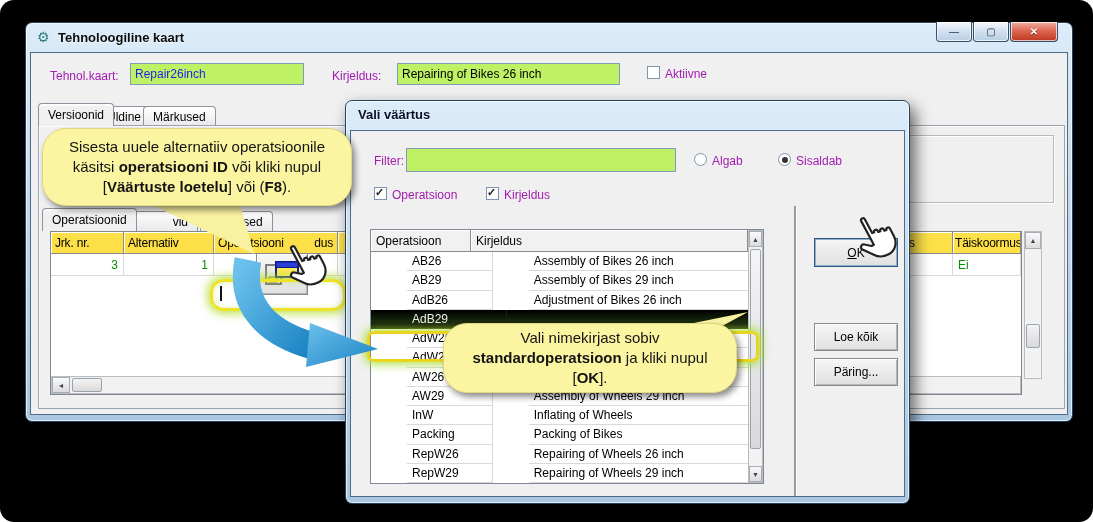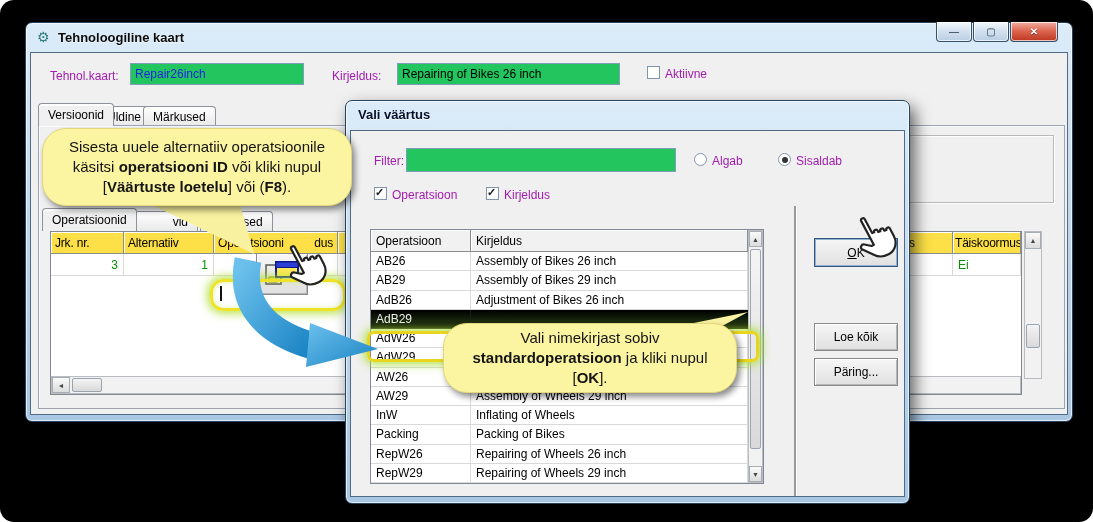--- a/index.html
+++ b/index.html
@@ -15,21 +15,21 @@
   .winbtns{position:absolute;top:-1px;right:14px;display:flex;gap:1px;}
   .wbtn{height:19px;border:1px solid #35506b;border-top:none;border-radius:0 0 4px 4px;
     display:flex;align-items:center;justify-content:center;font-size:10px;color:#16304a;
     background:linear-gradient(180deg,#f6fafd 0%,#d4e1ef 45%,#b9cfe4 100%);box-shadow:inset 0 0 0 1px rgba(255,255,255,.7);}
   .wbtn.min{width:34px}.wbtn.max{width:34px}
   .wbtn.close{width:46px;color:#fff;font-weight:700;text-shadow:0 1px 1px rgba(0,0,0,.5);
     background:linear-gradient(180deg,#f0b0a4 0%,#de6853 45%,#bd3620 100%);}
 
   
   .lbl{position:absolute;font-size:12px;color:#a21caf;white-space:nowrap;}
-  .inp{position:absolute;background:#22c55e;border:1px solid #7f9db9;font:12px "Liberation Sans",sans-serif;padding:2px 4px;box-sizing:border-box;}
+  .inp{position:absolute;background:#bef264;border:1px solid #7f9db9;font:12px "Liberation Sans",sans-serif;padding:2px 4px;box-sizing:border-box;}
   .cb{position:absolute;width:13px;height:13px;background:#fff;border:1px solid #8095ab;box-sizing:border-box;}
   .cb.checked::after{content:"✓";position:absolute;left:0px;top:-2px;font-size:11px;font-weight:700;color:#222;}
   .radio{position:absolute;width:13px;height:13px;border-radius:50%;background:#fff;border:1px solid #8095ab;box-sizing:border-box;}
   .radio.on::after{content:"";position:absolute;left:2.5px;top:2.5px;width:6px;height:6px;border-radius:50%;background:#333;}
 
   .tab{position:absolute;height:20px;padding:0 9px;display:flex;align-items:center;font-size:12px;
     background:linear-gradient(#ffffff,#e9e9e9);border:1px solid #8d929c;border-bottom:none;border-radius:4px 4px 0 0;box-sizing:border-box;}
   .tab.active{height:23px;background:#f0f0f0;z-index:3;box-shadow:inset 0 2px 0 #fdfdfd;}
   .tabpage{position:absolute;background:#f0f0f0;border:1px solid #9aa5b1;box-shadow:inset 1px 1px 0 #fbfbfb;}
 
@@ -55,21 +55,21 @@
   .green{color:#089000;}
   .num{justify-content:flex-end;}
 
   
   .listbox{position:absolute;background:#fff;border:1px solid #808995;box-sizing:border-box;}
   .lhead{display:flex;height:22px;background:#f1f1f1;}
   .lhc{box-sizing:border-box;border-right:1px solid #8c8c8c;border-bottom:1px solid #8c8c8c;box-shadow:inset 1px 1px 0 #fff;
     display:flex;align-items:center;padding:0 5px;font-size:12px;}
   .lrow{display:flex;height:19.25px;}
   .lrow .lc1,.lrow .lc2{box-sizing:border-box;border-right:1px solid #d9d9d9;border-bottom:1px solid #d9d9d9;
-    display:flex;align-items:center;padding:0 5px;font-size:12px;white-space:nowrap;overflow:hidden;}
+    display:flex;align-items:center;padding:0 5px;font-size:12px;white-space:nowrap;overflow:hidden;margin-left:36px;}
   .lc1{width:100px;}.lc2{width:277px;}
   .lrow.sel{background:linear-gradient(180deg,#000 0%,#15240c 55%,#000 100%);color:#efefef;}
   .lrow.sel .lc1,.lrow.sel .lc2{border-color:#1c1c1c;}
 
   
   .callout{position:absolute;background:#fbf4a1;border:1px solid #e3d77d;border-radius:24px;
     box-shadow:3px 4px 6px rgba(0,0,0,.45);color:#141414;font-size:15px;line-height:1.35;
     display:flex;align-items:center;justify-content:center;text-align:center;padding:6px 10px;box-sizing:border-box;}
   .callout b{font-weight:700;}
   .cellglow{position:absolute;border:3px solid #efe32a;border-radius:13px;

